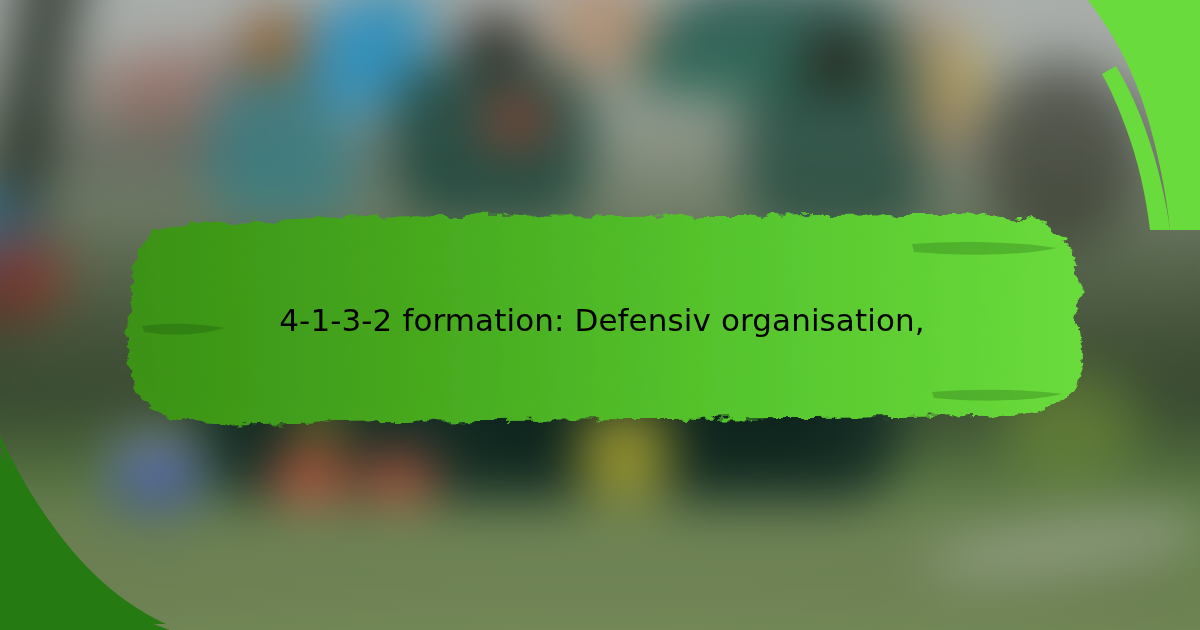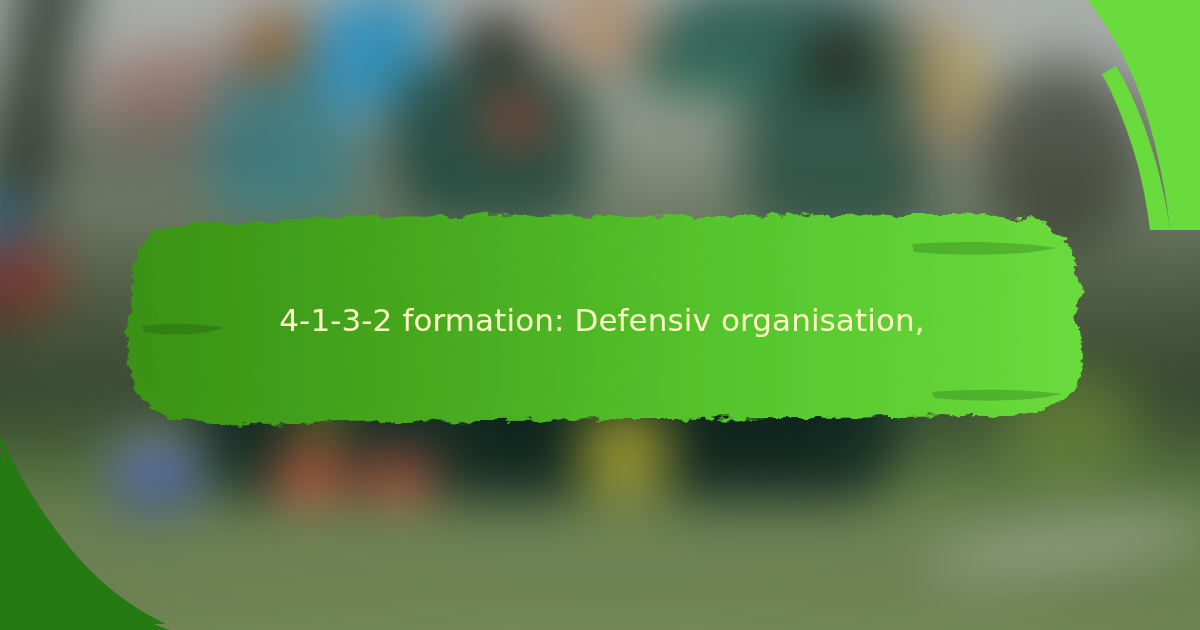--- a/index.html
+++ b/index.html
@@ -106,21 +106,21 @@
     flex-direction: column;
     align-items: center;
     justify-content: center;
     gap: 4px;
     padding: 0 58px;
     box-sizing: border-box;
   }
   .banner-line {
     font-size: 31px;
     line-height: 1.62;
-    color: #fef9c3;
+    color: #000000;
     text-align: center;
     letter-spacing: .1px;
     white-space: nowrap;
   }
 </style>
 </head>
 <body>
 
 <div id="stage">
 

